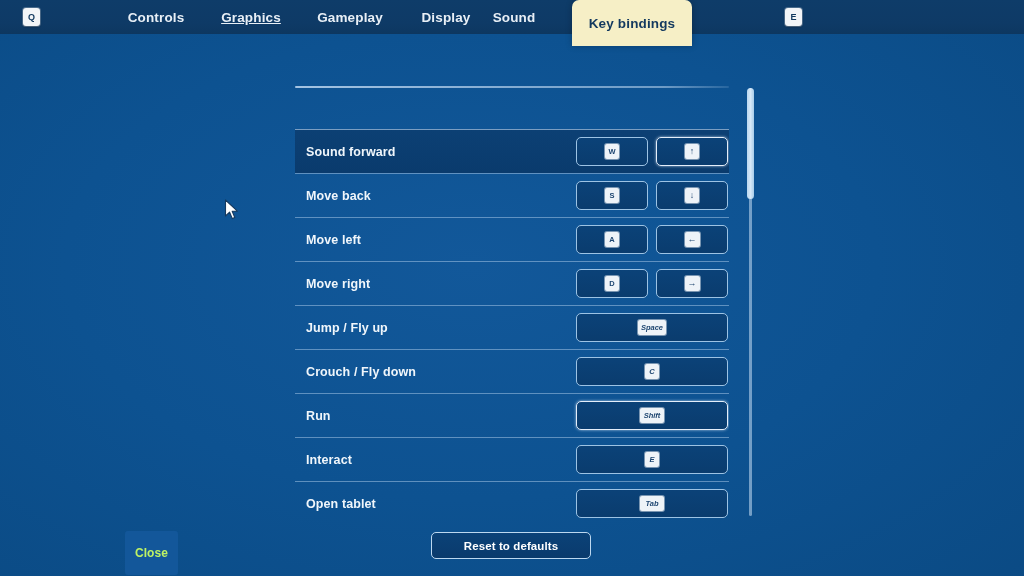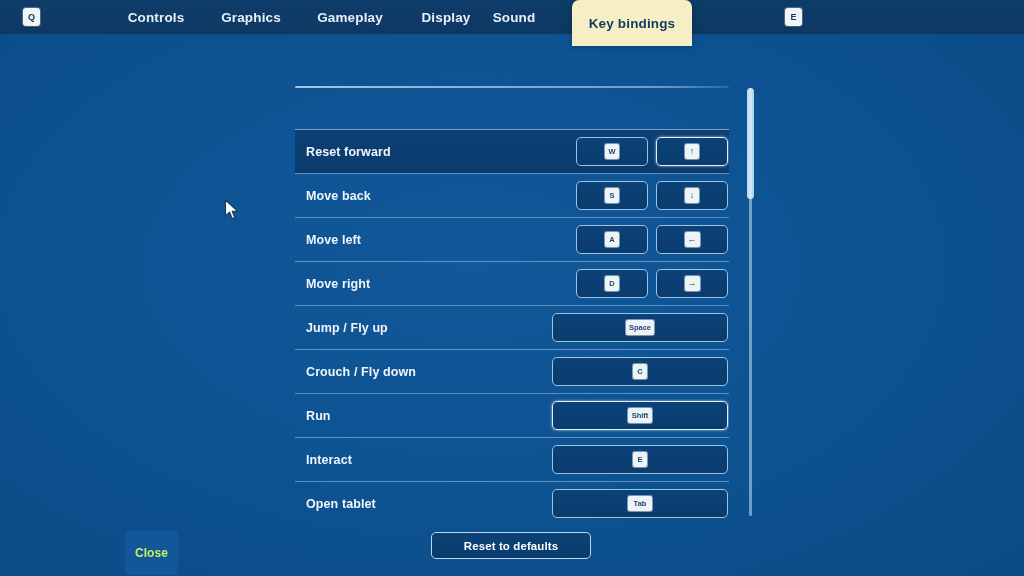--- a/index.html
+++ b/index.html
@@ -156,21 +156,21 @@
     background: linear-gradient(to bottom, #0b4278 0%, #0a3c6e 100%);
     border: 1.5px solid #9dc3e4;
     border-radius: 5px;
     display: flex;
     align-items: center;
     justify-content: center;
     cursor: pointer;
     box-sizing: border-box;
   }
   .bind-slot.w-half { width: 72px; }
-  .bind-slot.w-full { width: 176px; }
+  .bind-slot.w-full { width: 152px; font-style: italic; }
   .bind-slot.focused {
     border-color: #e4eefa;
     box-shadow: 0 0 3px rgba(225,238,252,0.75);
   }
 
   .keycap {
     min-width: 14px;
     height: 15px;
     padding: 0 3px;
     background: #eef3f8;
@@ -270,37 +270,37 @@
 <div id="game-screen">
 
   <div id="tab-bar">
 
     <div class="nav-keycap" id="nav-prev-key">Q</div>
 
     <div class="nav-keycap" id="nav-next-key">E</div>
 
     <div id="tab-list">
         <div class="tab-item" style="left: 110px; width: 72px;">Controls</div>
-        <div class="tab-item" style="left: 205px; width: 72px;">Graphics</div>
+        <div class="tab-item" style="left: 205px; width: 72px; text-decoration: underline;">Graphics</div>
         <div class="tab-item" style="left: 404px; width: 64px;">Display</div>
         <div class="tab-item" style="left: 301px; width: 78px;">Gameplay</div>
         <div class="tab-item" style="left: 476px; width: 56px;">Sound</div>
         <div class="tab-item active" style="left: 572px; width: 100px;">Key bindings</div>
       </div>
   </div>
 
   <div id="settings-panel">
 
     <div class="panel-top-rule"></div>
 
     <div id="section-heading">General</div>
 
     <div id="binding-rows">
         <div class="binding-row highlighted">
-          <div class="binding-label">Reset forward</div>
+          <div class="binding-label">Sound forward</div>
           <div class="binding-slots">
             <div class="bind-slot w-half">
               <span class="keycap">W</span>
             </div>
             <div class="bind-slot w-half focused">
               <span class="keycap arrow">↑</span>
             </div>
           </div>
         </div>
         <div class="binding-row">

